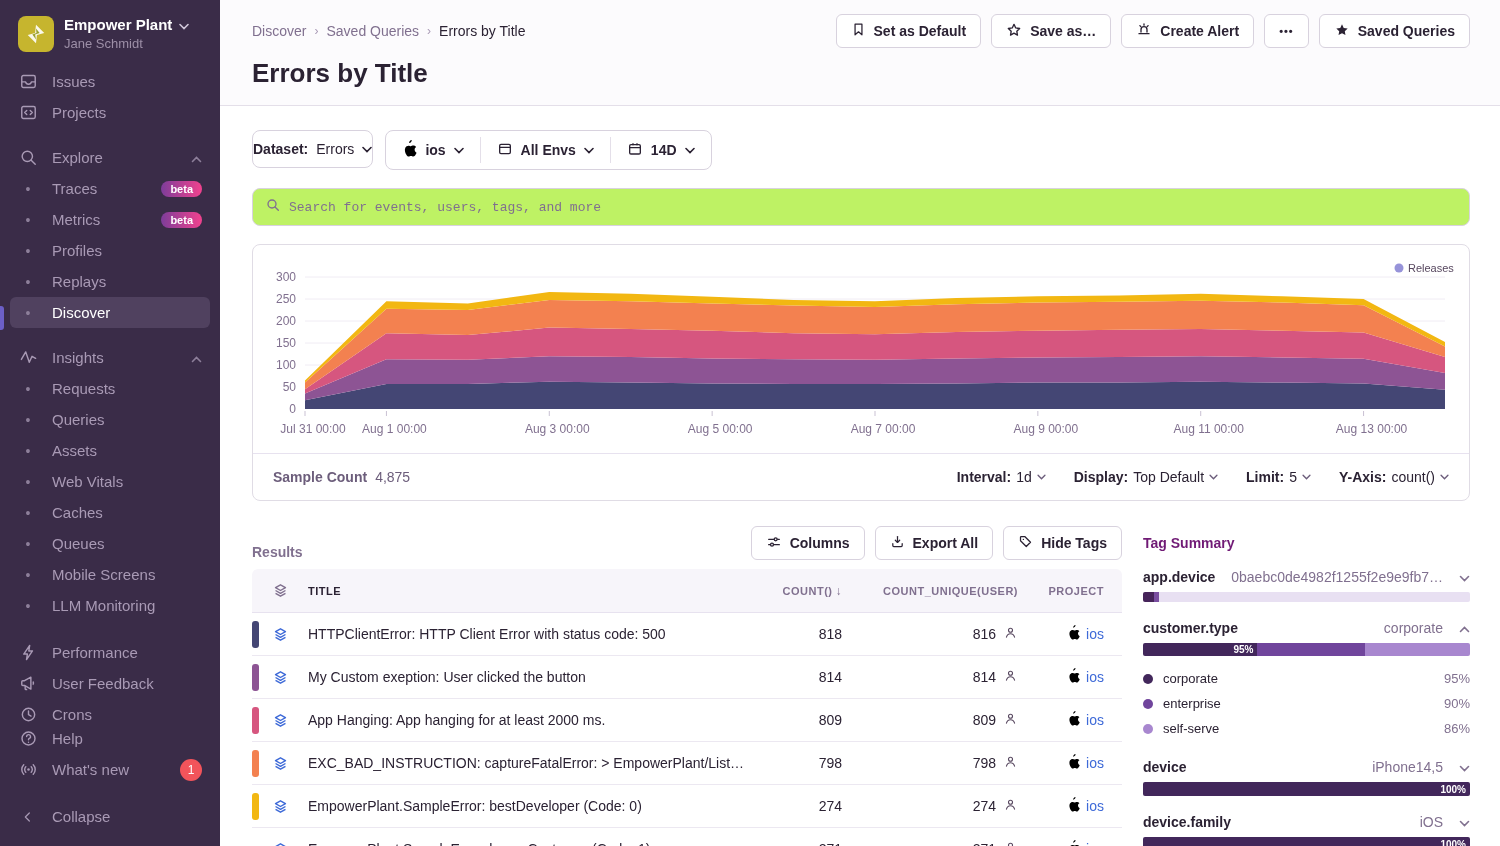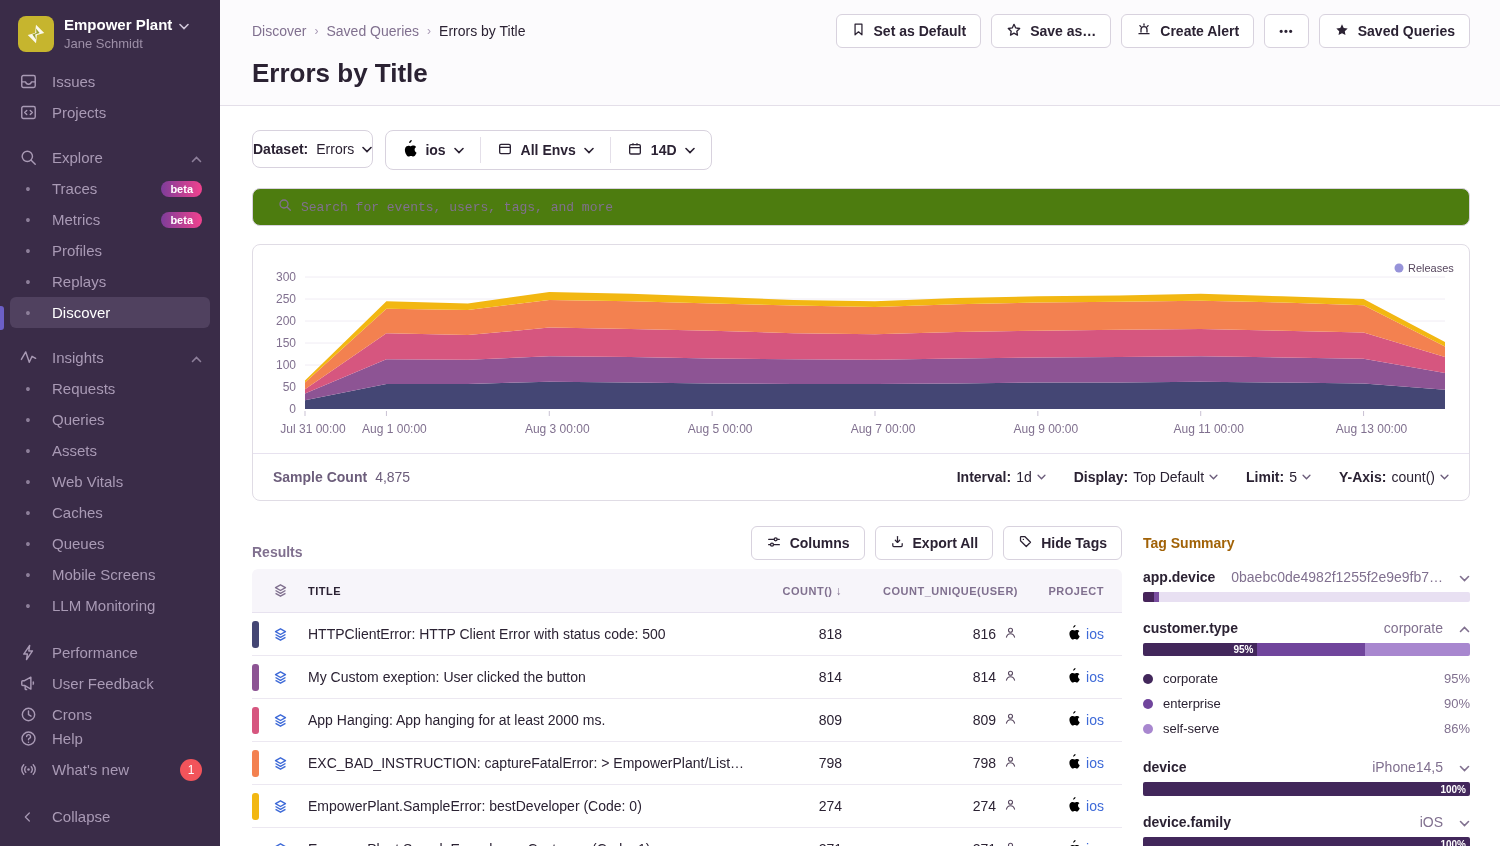--- a/index.html
+++ b/index.html
@@ -44,21 +44,21 @@
   .content { padding:24px 30px 0 32px; flex:1; overflow:hidden; }
 
   
   .filter-row { display:flex; gap:12px; }
   .pill-btn { display:inline-flex; align-items:center; gap:8px; height:38px; padding:0 0; border:1px solid #d8d2de; border-radius:8px; background:#fff; font-size:14px; cursor:pointer; }
   .pill-btn b { font-weight:bold; }
   .pill-group { display:inline-flex; align-items:stretch; border:1px solid #d8d2de; border-radius:8px; background:#fff; overflow:hidden; }
   .pill-seg { display:inline-flex; align-items:center; gap:8px; padding:0 16px; font-size:14px; font-weight:bold; cursor:pointer; height:38px; }
   .pill-div { width:1px; background:#e4dfe9; margin:6px 0; }
 
-  .search-bar { margin-top:18px; height:38px; border:1px solid #d8d2de; border-radius:8px; background:#4d7c0f; display:flex; align-items:center; padding:0 24px; gap:8px; }
+  .search-bar { margin-top:18px; height:38px; border:1px solid #d8d2de; border-radius:8px; background:#bef264; display:flex; align-items:center; padding:0 12px; gap:8px; }
   .search-bar input { border:none; outline:none; flex:1; font-family:"Liberation Mono",monospace; font-size:13px; color:#2b2233; background:transparent; }
   .search-bar input::placeholder { color:#80708f; }
 
   
   .chart-card { margin-top:18px; border:1px solid #e0dce5; border-radius:8px; background:#fff; }
   .chart-area { padding:2px 0 0 0; }
   .chart-footer { border-top:1px solid #e7e2ef; height:47px; display:flex; align-items:center; justify-content:space-between; padding:0 20px; font-size:14px; }
   .sample { color:#6c5d7b; }
   .sample b { font-weight:bold; margin-right:8px; }
   .chart-controls { display:flex; gap:28px; }
@@ -78,21 +78,21 @@
   .c-icon { width:56px; display:flex; align-items:center; justify-content:center; flex-shrink:0; }
   .c-title { flex:1; min-width:0; white-space:nowrap; overflow:hidden; text-overflow:ellipsis; color:#2b2233; cursor:pointer; }
   .c-count { width:96px; text-align:right; flex-shrink:0; }
   .c-unique { width:176px; text-align:right; flex-shrink:0; display:flex; justify-content:flex-end; align-items:center; gap:7px; }
   .c-project { width:104px; flex-shrink:0; display:flex; justify-content:flex-end; align-items:center; gap:6px; padding-right:18px; }
   .proj-link { color:#3e6ad8; cursor:pointer; }
   .chip { position:absolute; left:0; top:8px; width:7px; height:27px; border-radius:3px; }
   .sort-arrow { font-size:12px; color:#80708f; margin-left:3px; }
 
   .tags-col { width:327px; min-width:327px; }
-  .tags-title { font-size:14px; font-weight:bold; color:#a16207; height:36px; display:flex; align-items:center; }
+  .tags-title { font-size:14px; font-weight:bold; color:#701a75; height:36px; display:flex; align-items:center; }
   .tag-section { margin-top:8px; margin-bottom:18px; }
   .tag-kv { display:flex; align-items:center; justify-content:space-between; margin-bottom:7px; font-size:14px; cursor:pointer; }
   .tag-key { font-weight:bold; color:#2b2233; white-space:nowrap; }
   .tag-val { color:#80708f; display:flex; align-items:center; gap:16px; min-width:0; }
   .tag-val .tv { white-space:nowrap; overflow:hidden; text-overflow:ellipsis; max-width:230px; }
   .tag-bar { display:flex; height:13px; border-radius:2px; overflow:hidden; width:100%; }
   .tag-seg { height:100%; display:flex; align-items:center; justify-content:flex-end; color:#fff; font-size:10px; font-weight:bold; padding-right:4px; }
   .tag-items { margin-top:10px; }
   .tag-item { display:flex; align-items:center; height:25px; font-size:13px; }
   .tag-item .dot { width:10px; height:10px; border-radius:50%; margin-right:10px; flex-shrink:0; }

